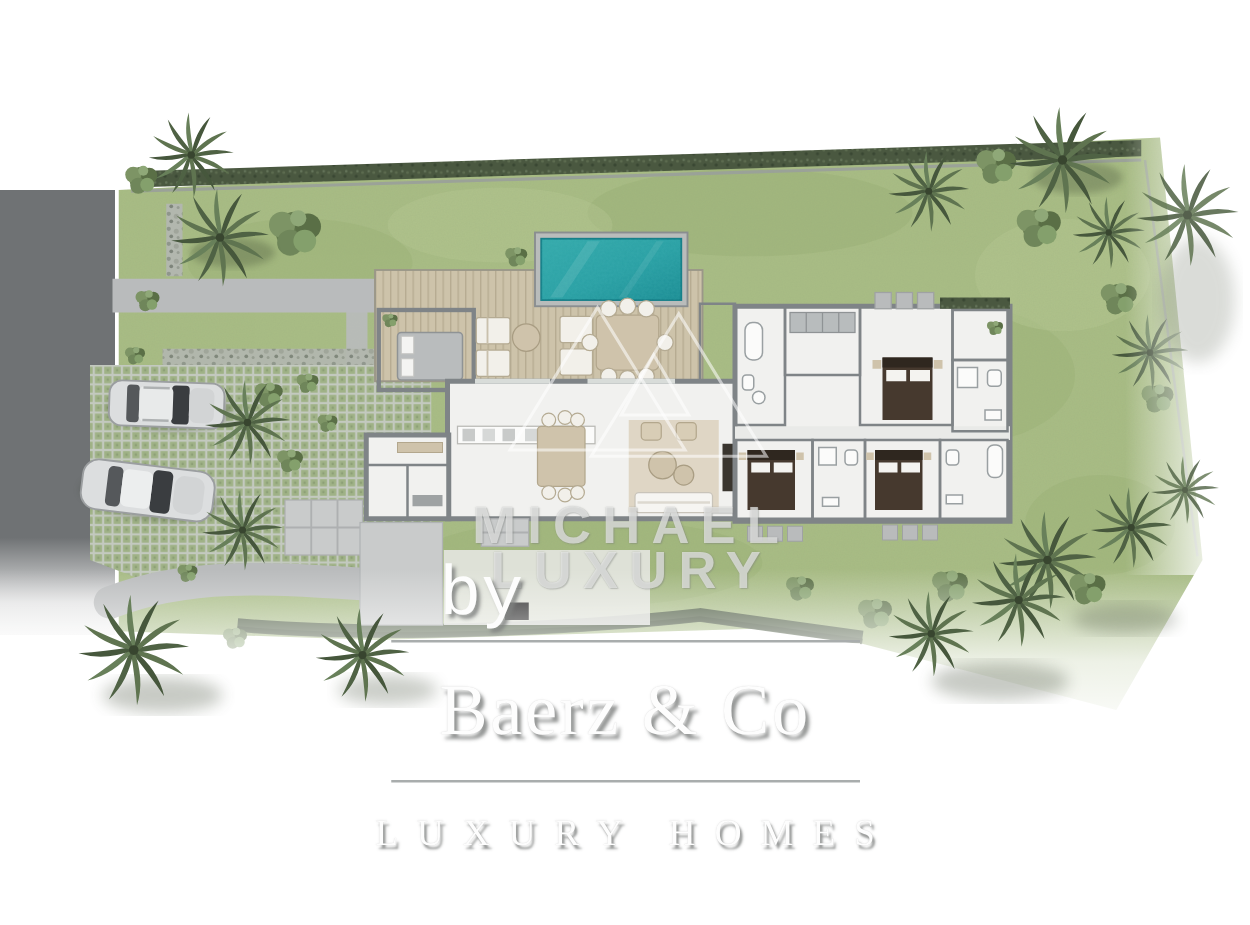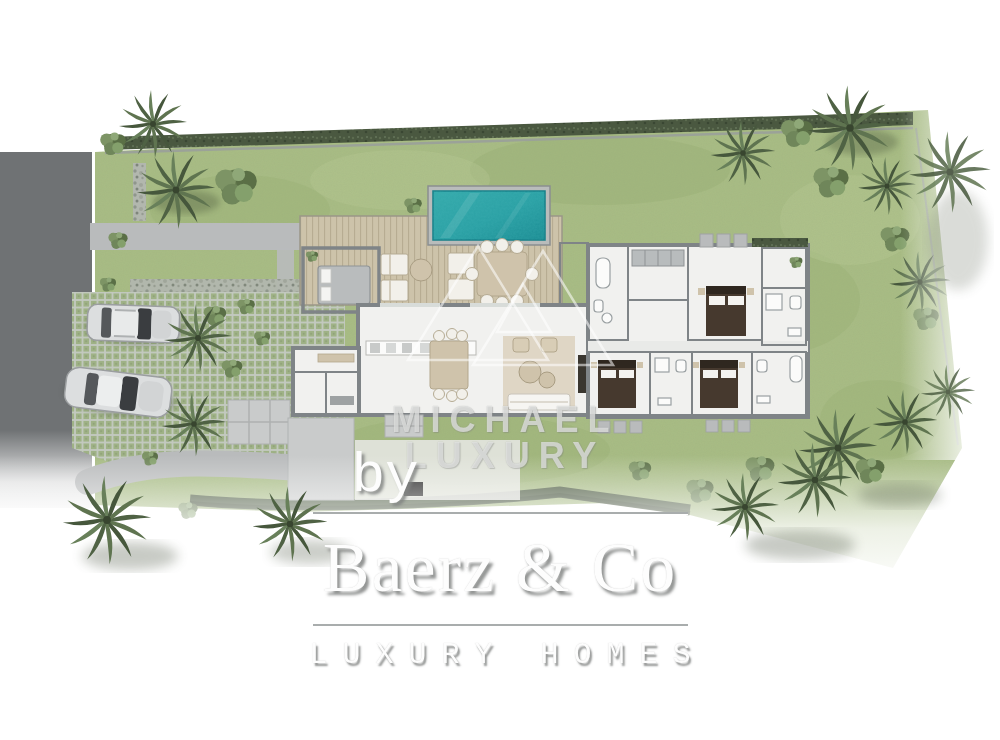--- a/index.html
+++ b/index.html
@@ -21,35 +21,35 @@
   .f-tan{fill:var(--furniture-tan)}
   .f-bed{fill:var(--bed-dark)}
   .f-car{fill:var(--car-body)}
   .wall{fill:none;stroke:var(--wall);stroke-width:3.5}
   .wall-thin{fill:none;stroke:var(--wall);stroke-width:2}
   .fixture{fill:#fbfbfa;stroke:#9aa0a2;stroke-width:1.2}
   .chair{fill:#f2f0ea;stroke:#b5ab93;stroke-width:1}
 
   
   .watermark{position:absolute;left:300px;top:402px;width:410px;text-align:center;
-     color:var(--watermark);font-size:36px;line-height:36px;letter-spacing:9px;font-weight:bold;
+     color:var(--watermark);font-size:42px;line-height:36px;letter-spacing:9px;font-weight:bold;
      text-shadow:0 0 1px rgba(125,130,125,.55), 1px 1px 1px rgba(125,130,125,.35);
      user-select:none;}
   .by-label{position:absolute;left:330px;top:444px;width:110px;text-align:center;
      font-family:Liberation Mono, monospace;font-size:56px;color:var(--logo-text);
      text-shadow:3px 3px 3px var(--logo-shadow);}
   .logo{position:absolute;left:250px;top:512px;width:500px;text-align:center;}
   .logo-hr{height:0;border-top:2px solid var(--divider);box-shadow:0 1px 0 #fff;
      width:375px;margin:0 auto;}
-  .logo-name{font-family:"Liberation Serif",serif;font-size:70px;line-height:100px;
+  .logo-name{font-family:"Liberation Serif",serif;font-size:58px;line-height:100px;
      color:var(--logo-text);letter-spacing:2px;
      text-shadow:3px 4px 3px var(--logo-shadow), 0 0 1px rgba(160,160,160,.5);
      margin:4px 0 6px 0;}
-  .logo-tagline{font-family:Liberation Mono, monospace;font-size:30px;color:var(--logo-text);
-     letter-spacing:15px;margin-top:12px;padding-left:15px;
+  .logo-tagline{font-family:Liberation Serif, serif;font-size:30px;color:var(--logo-text);
+     letter-spacing:15px;margin-top:24px;padding-left:15px;
      text-shadow:2px 3px 2px var(--logo-shadow), 0 0 1px rgba(160,160,160,.5);text-align:center;}
 </style>
 </head>
 <body>
 
 <div class="canvas">
 
 <svg width="1000" height="740" viewBox="0 0 1000 740">
   <defs>
     <pattern id="planksV" width="6" height="60" patternUnits="userSpaceOnUse">

